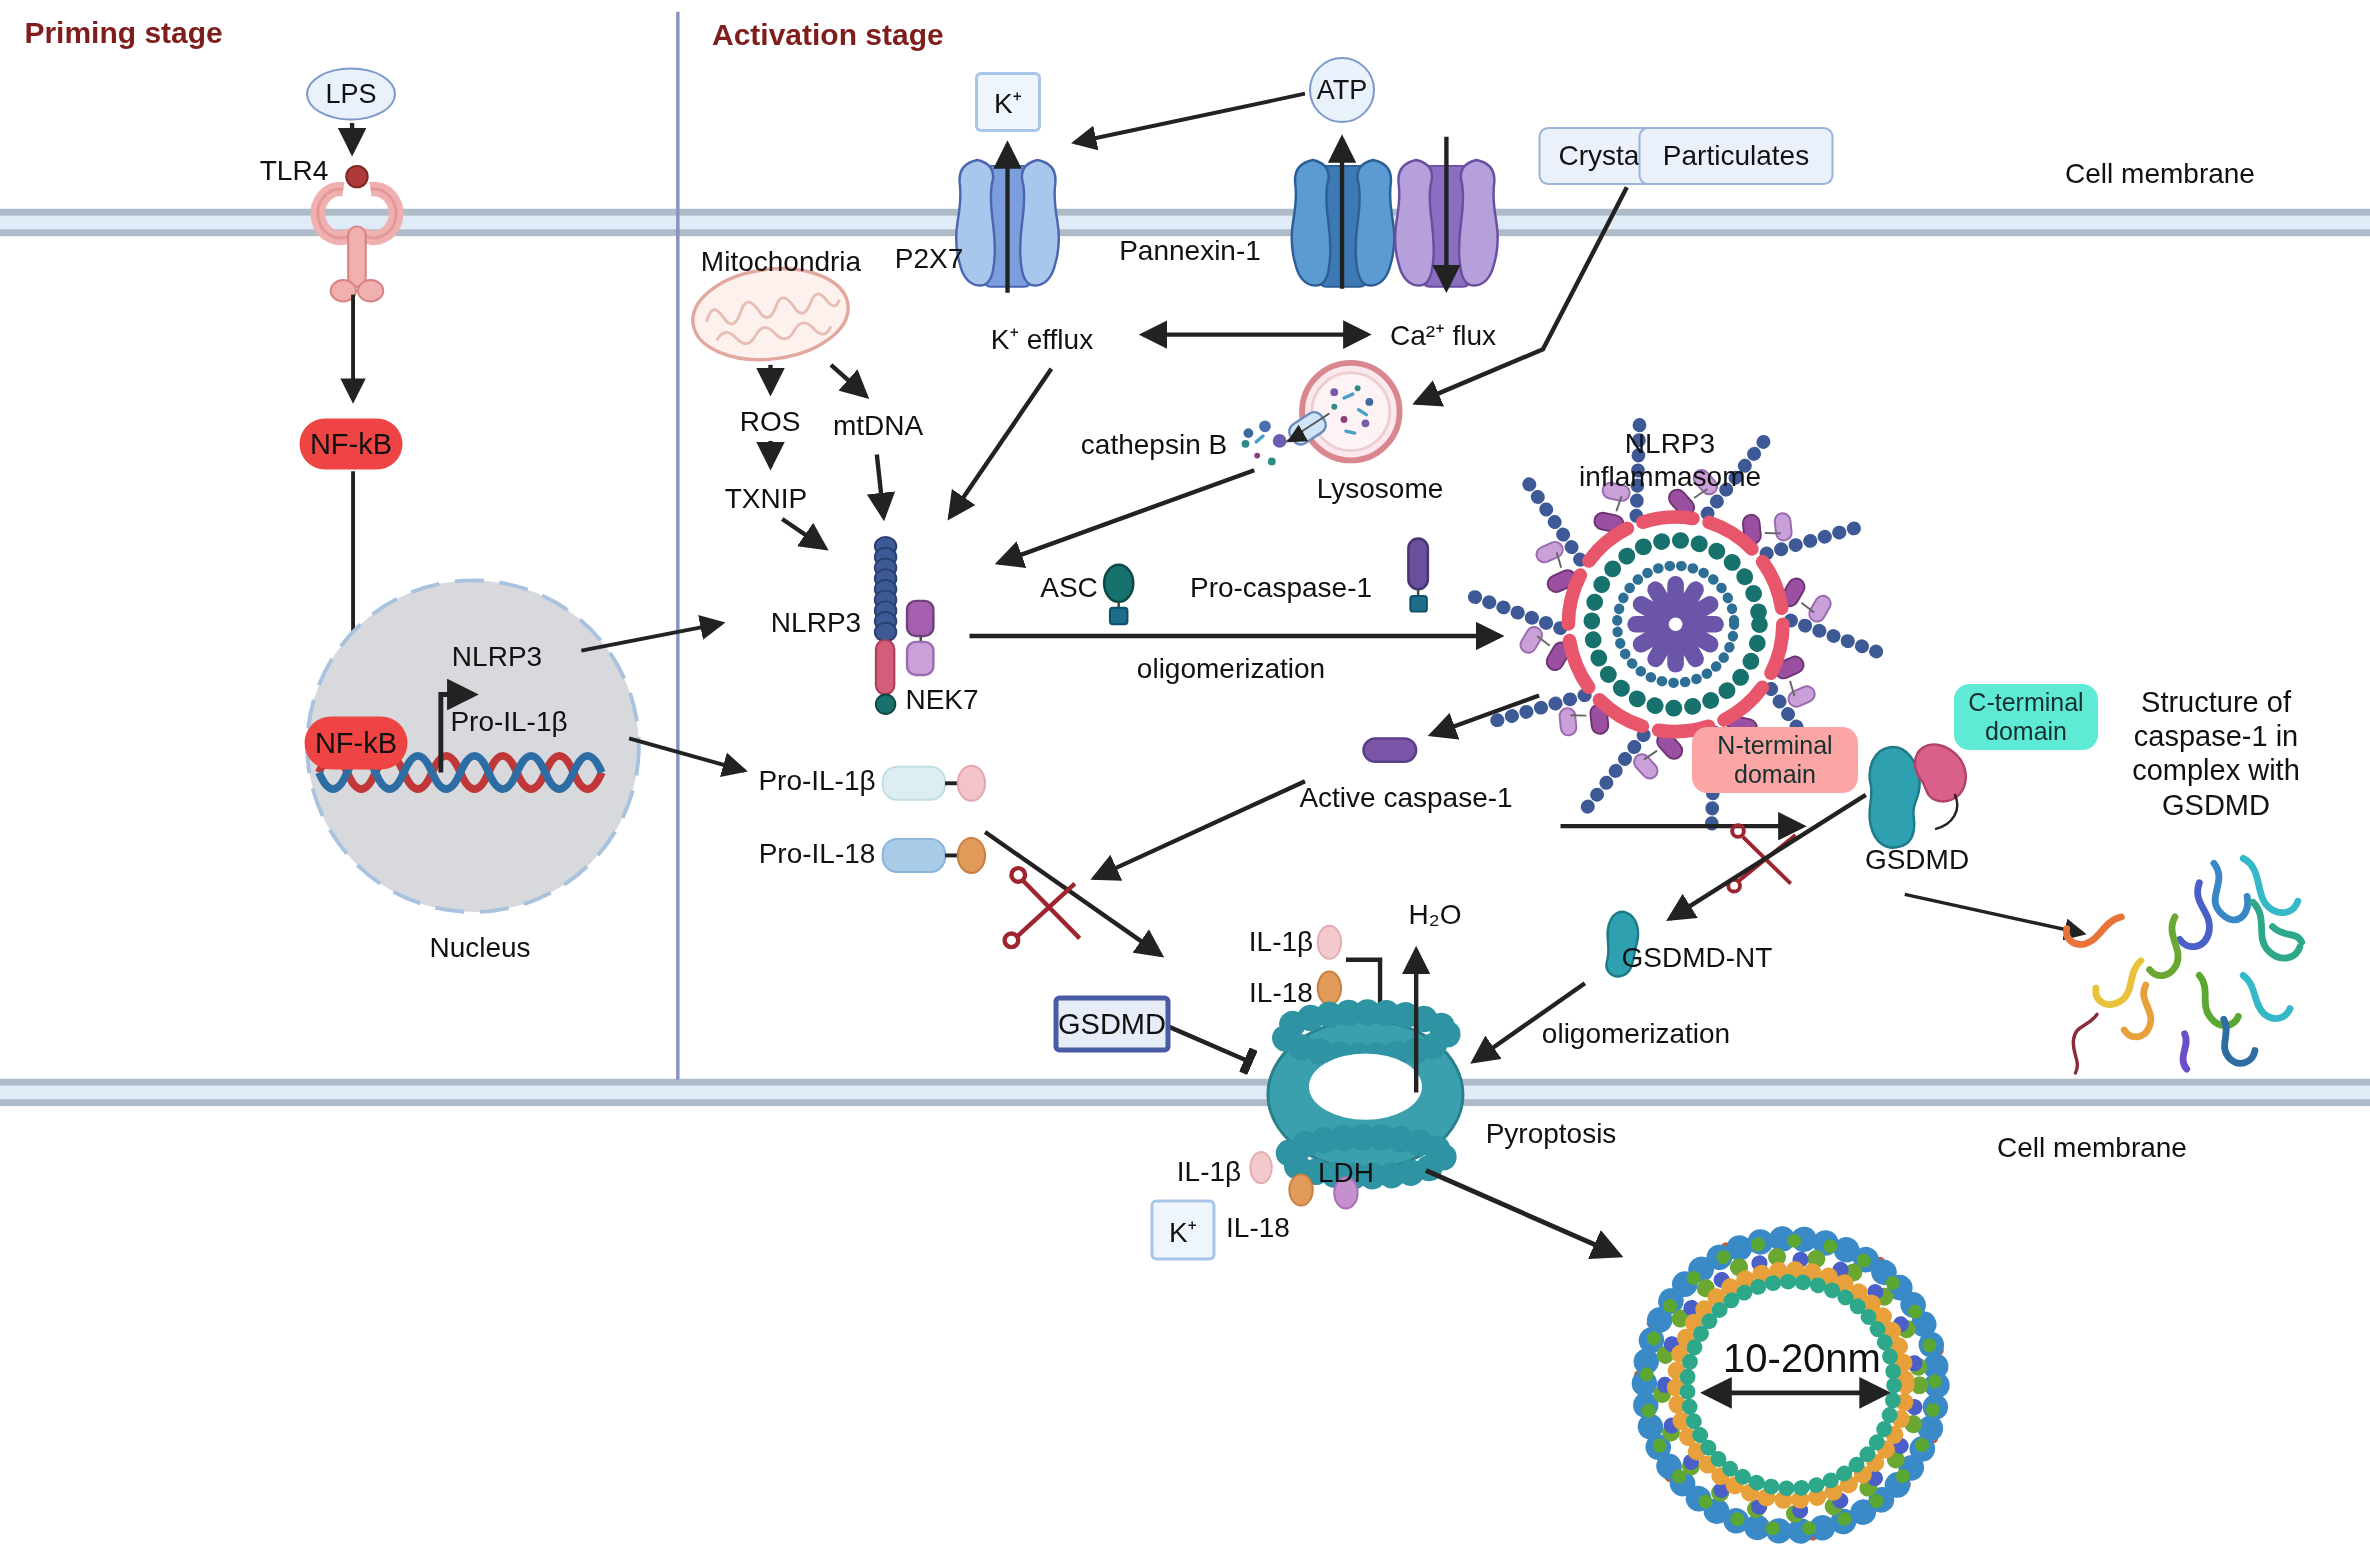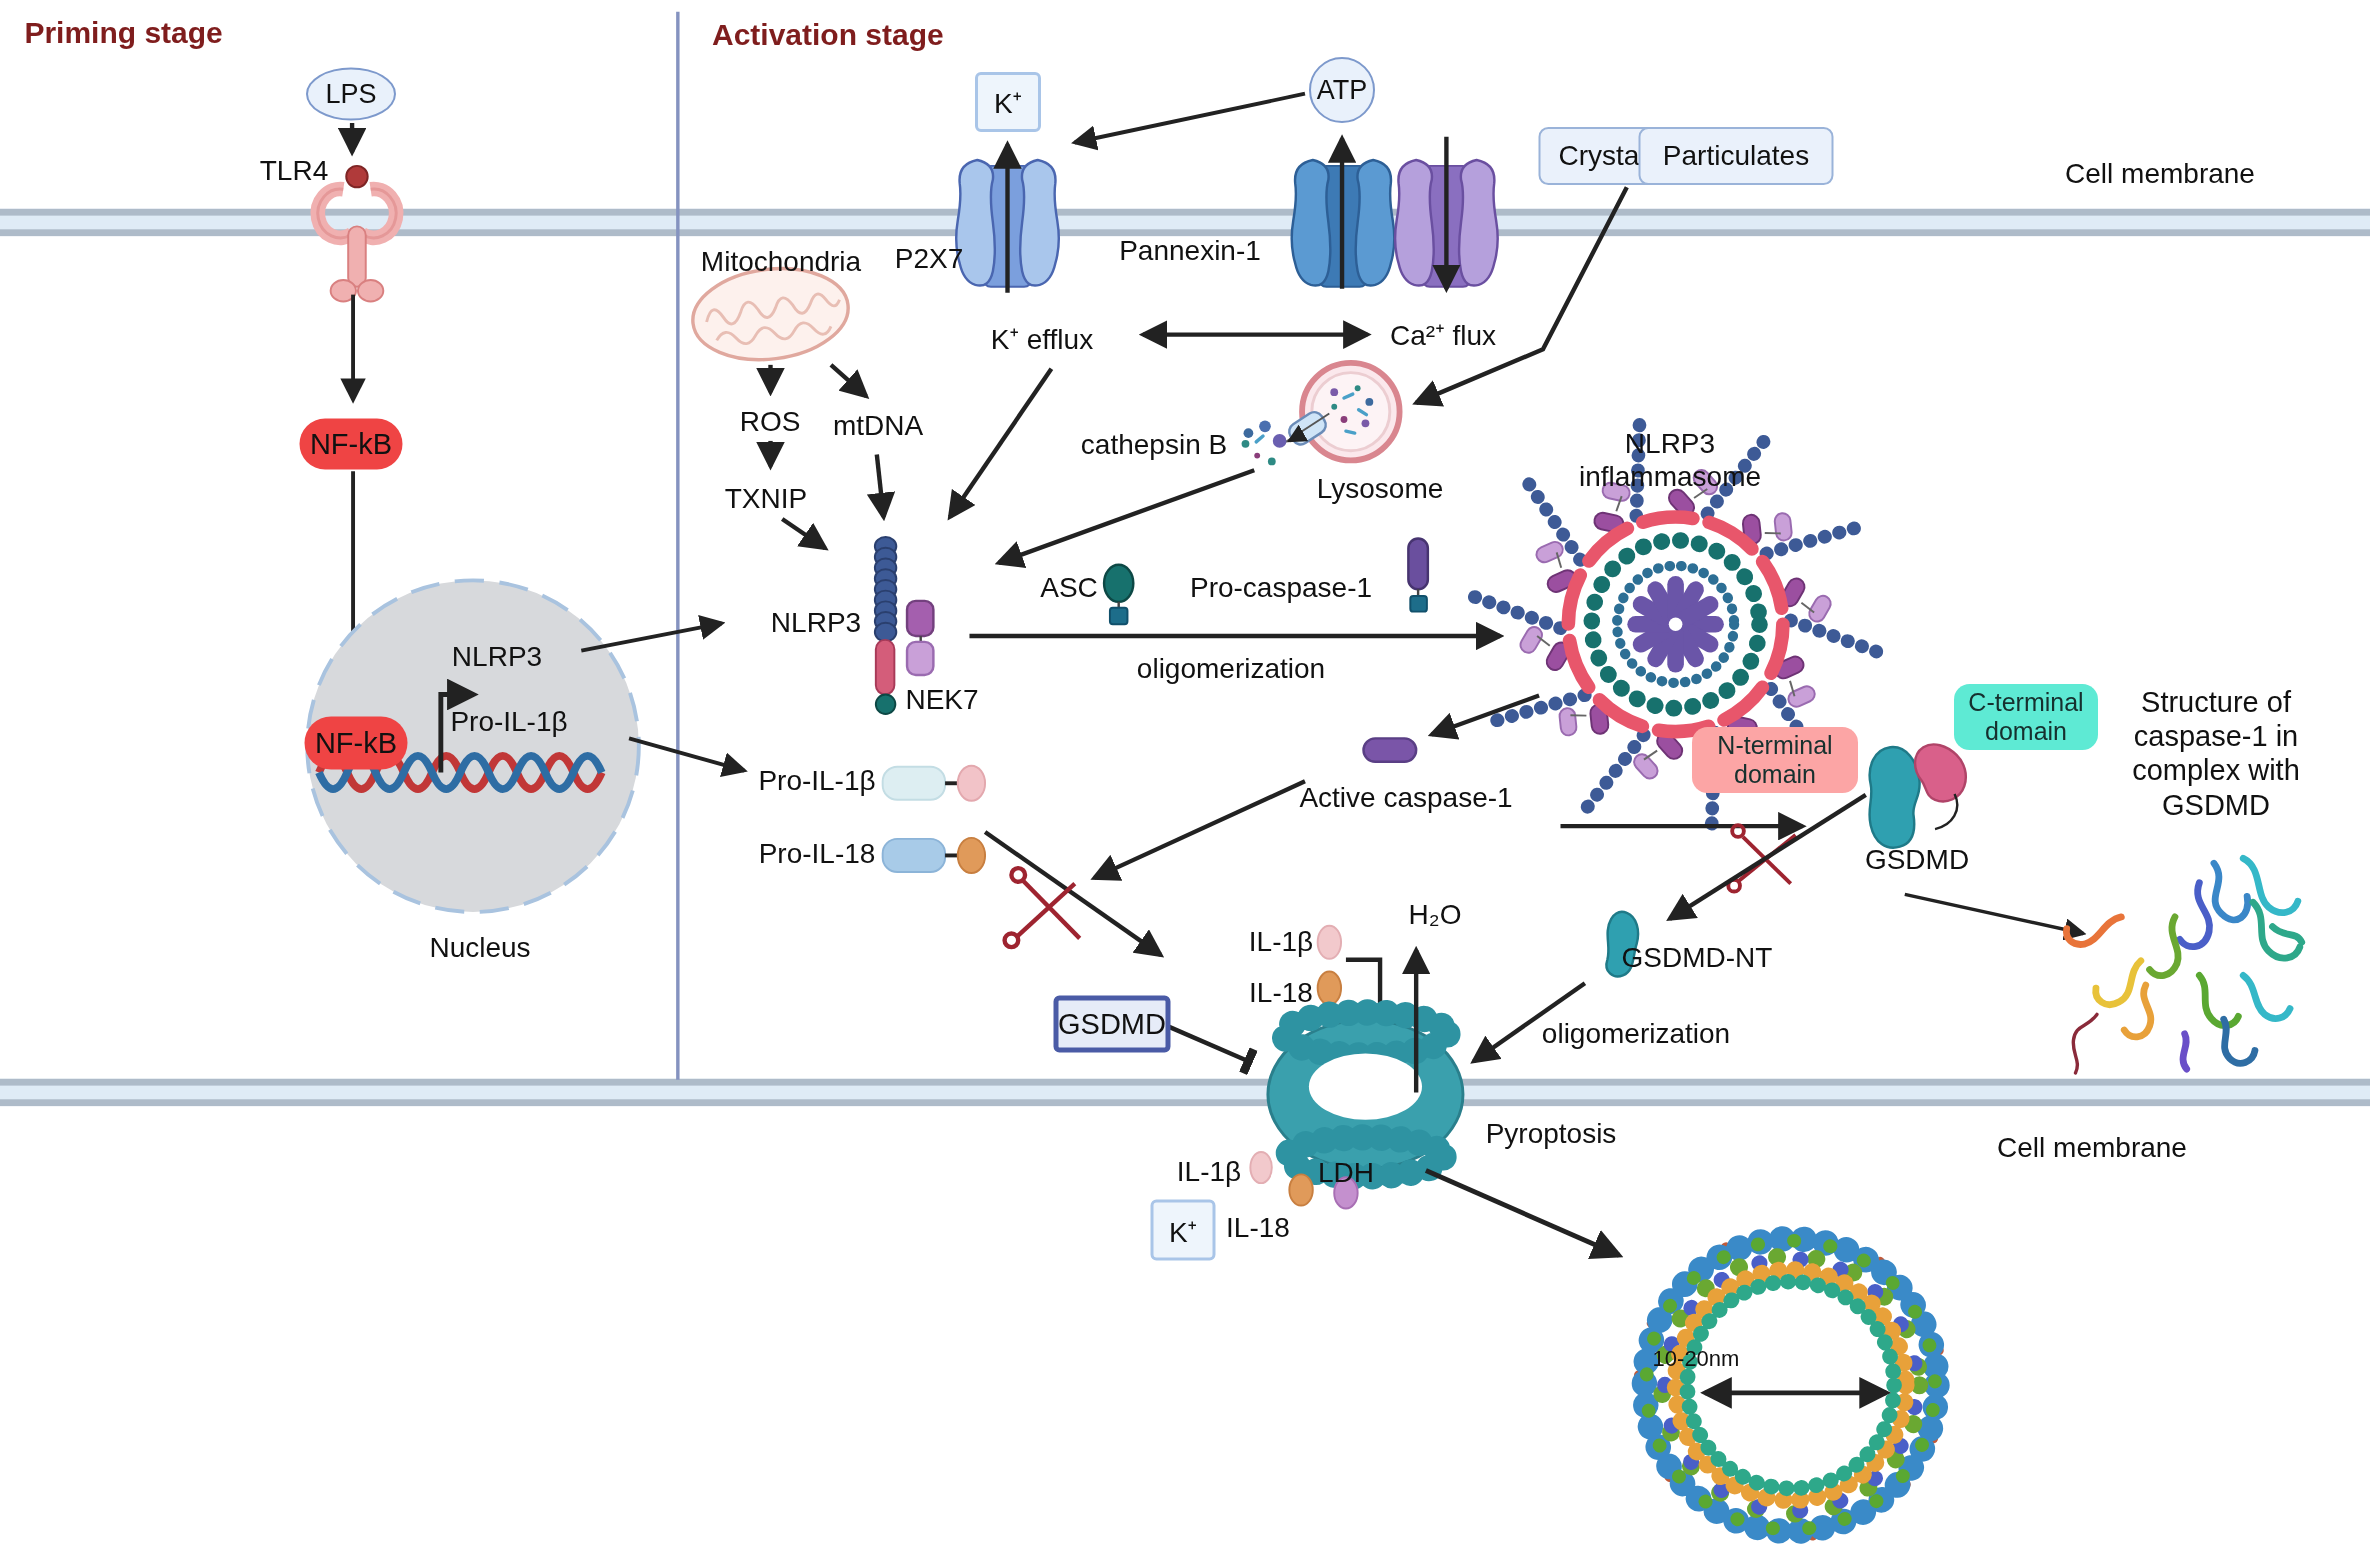--- a/index.html
+++ b/index.html
@@ -366,16 +366,16 @@
   <span>complex with</span><br>
   <span>GSDMD</span>
 </div>
 
 <div class="lbl" style="left:1551px;top:1134px">Pyroptosis</div>
 <div class="lbl" style="left:2092px;top:1148px">Cell membrane</div>
 <div class="lbl" style="left:1209px;top:1172px">IL-1β</div>
 <div class="lbl" style="left:1258px;top:1228px">IL-18</div>
 <div class="lbl" style="left:1346px;top:1173px">LDH</div>
 <div class="ionbox" style="left:1183px;top:1230px;width:59px;height:55px">K⁺</div>
-<div class="lbl" style="left:1696px;top:1359px;font-size:22px">10-20nm</div>
+<div class="lbl" style="left:1802px;top:1359px;font-size:40px">10-20nm</div>
 
 </div>
 
 
 </body></html>

